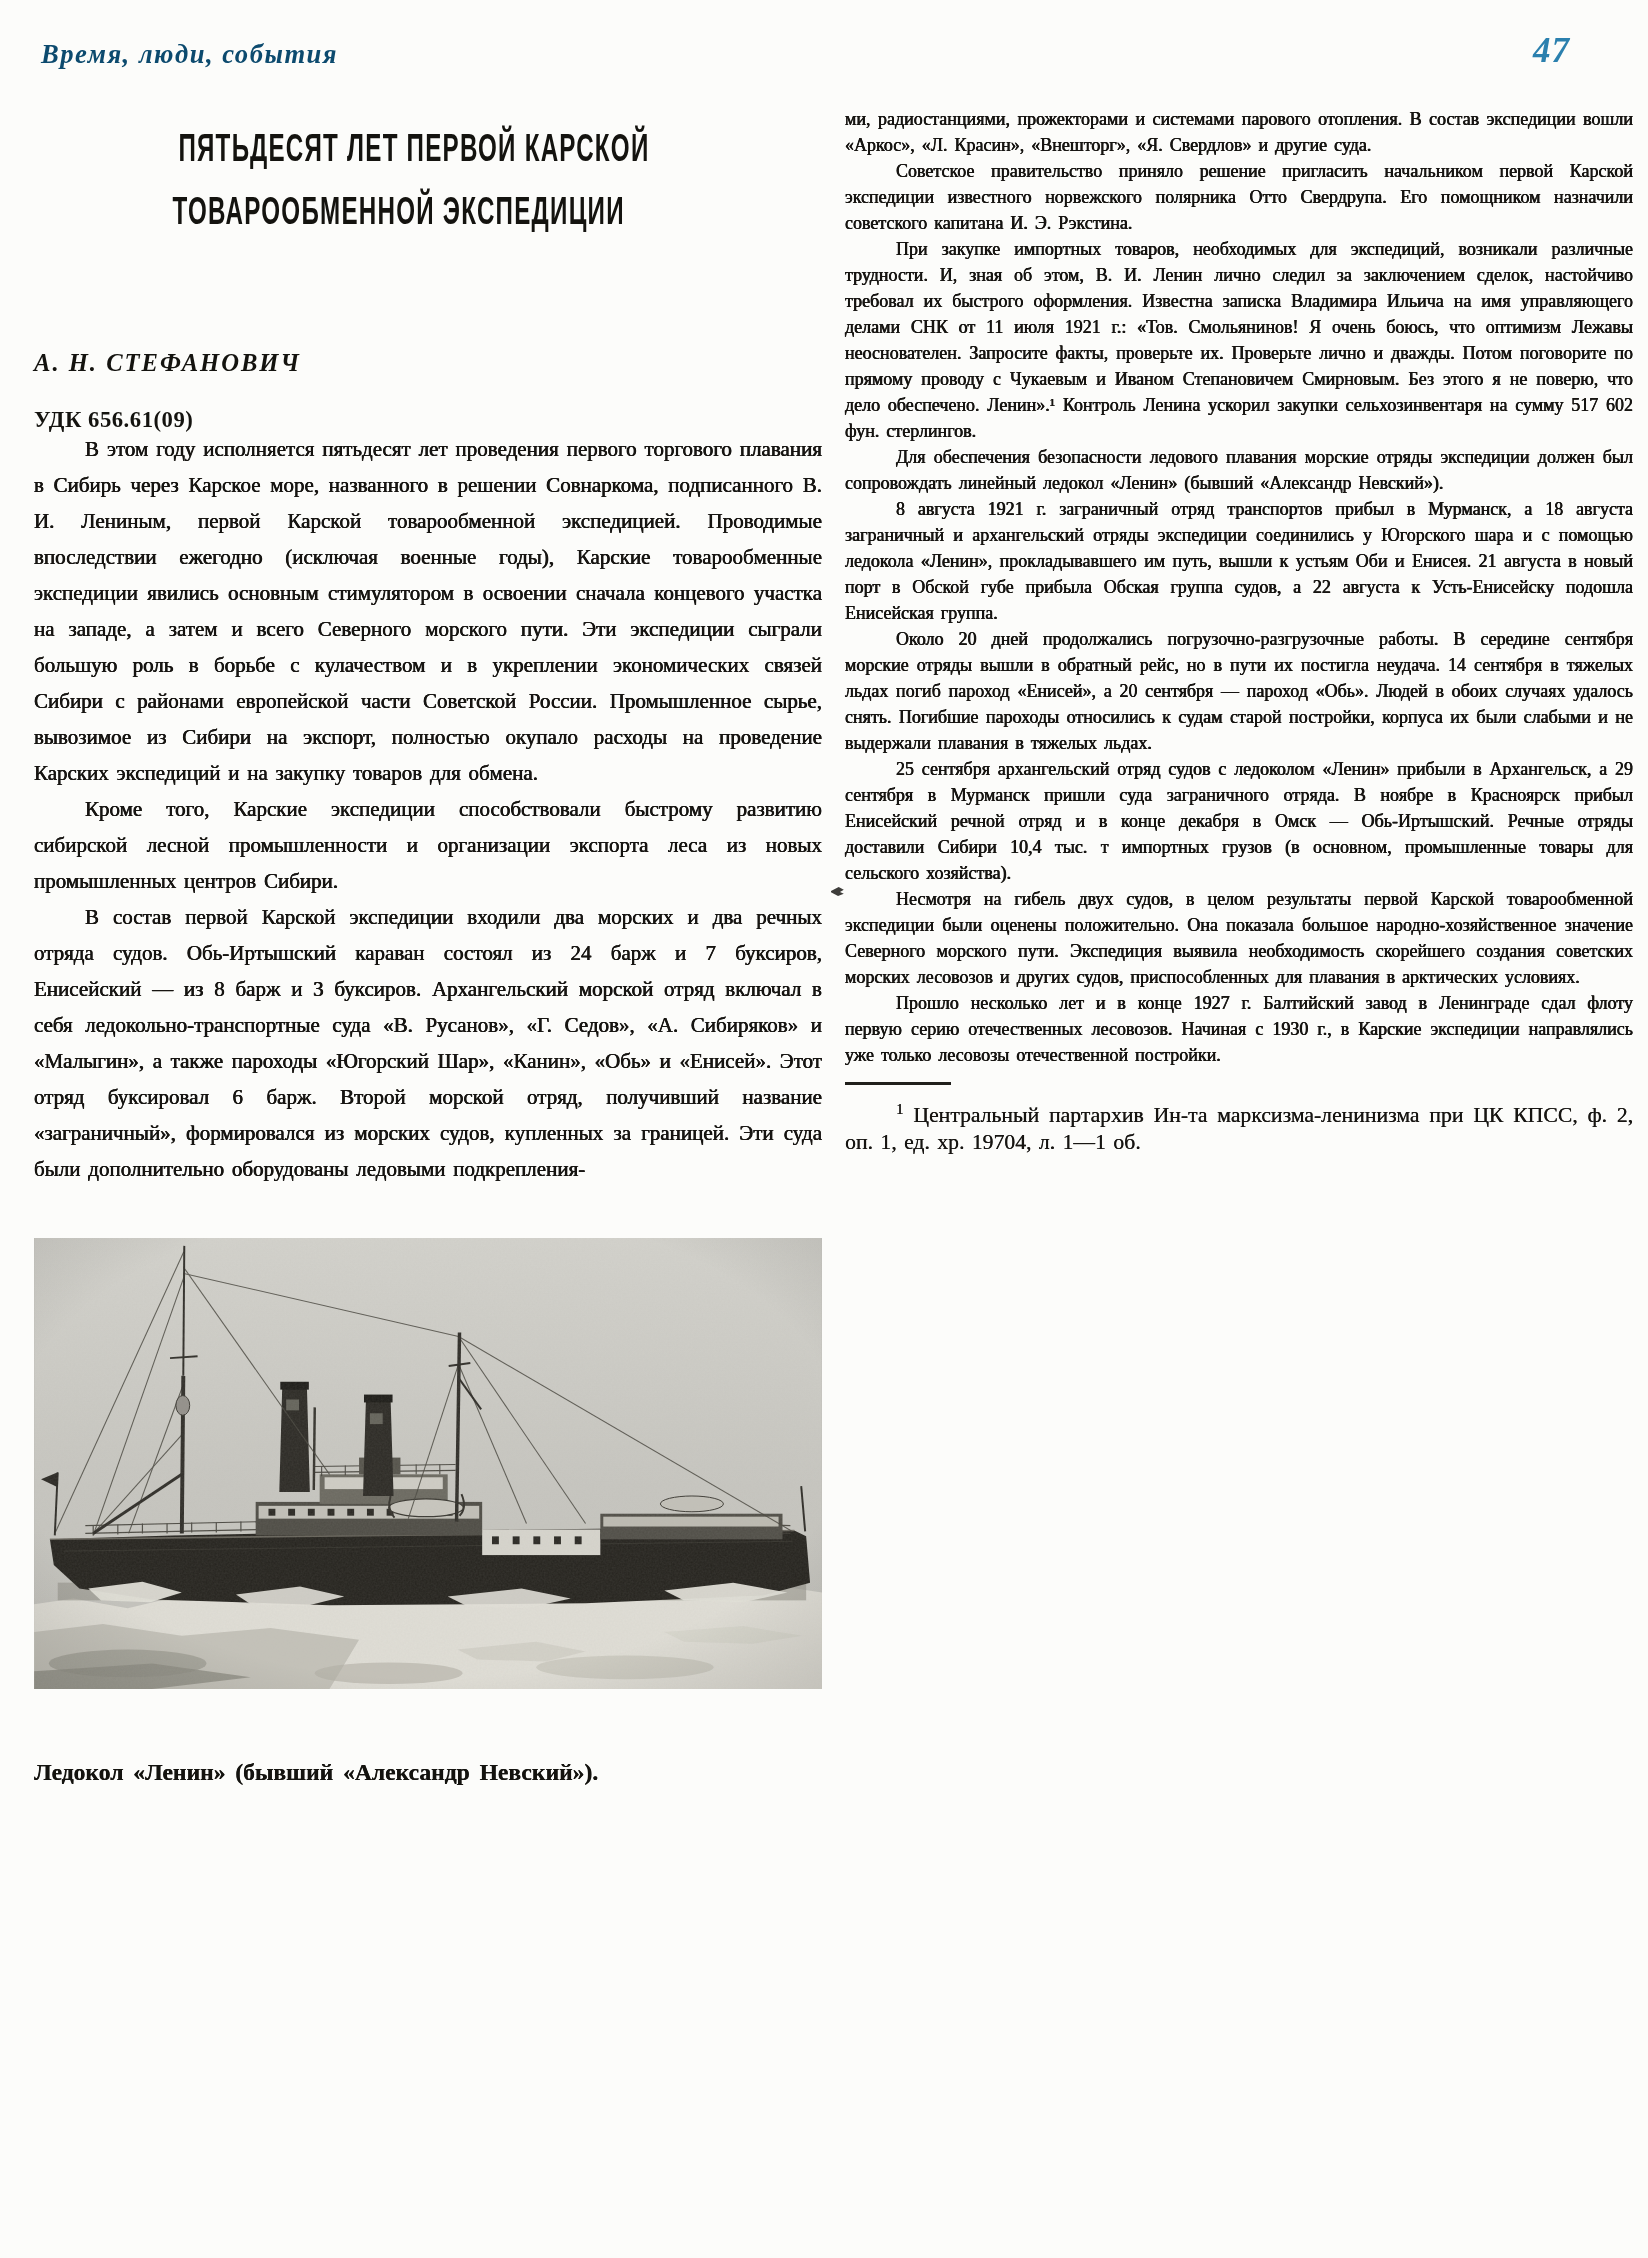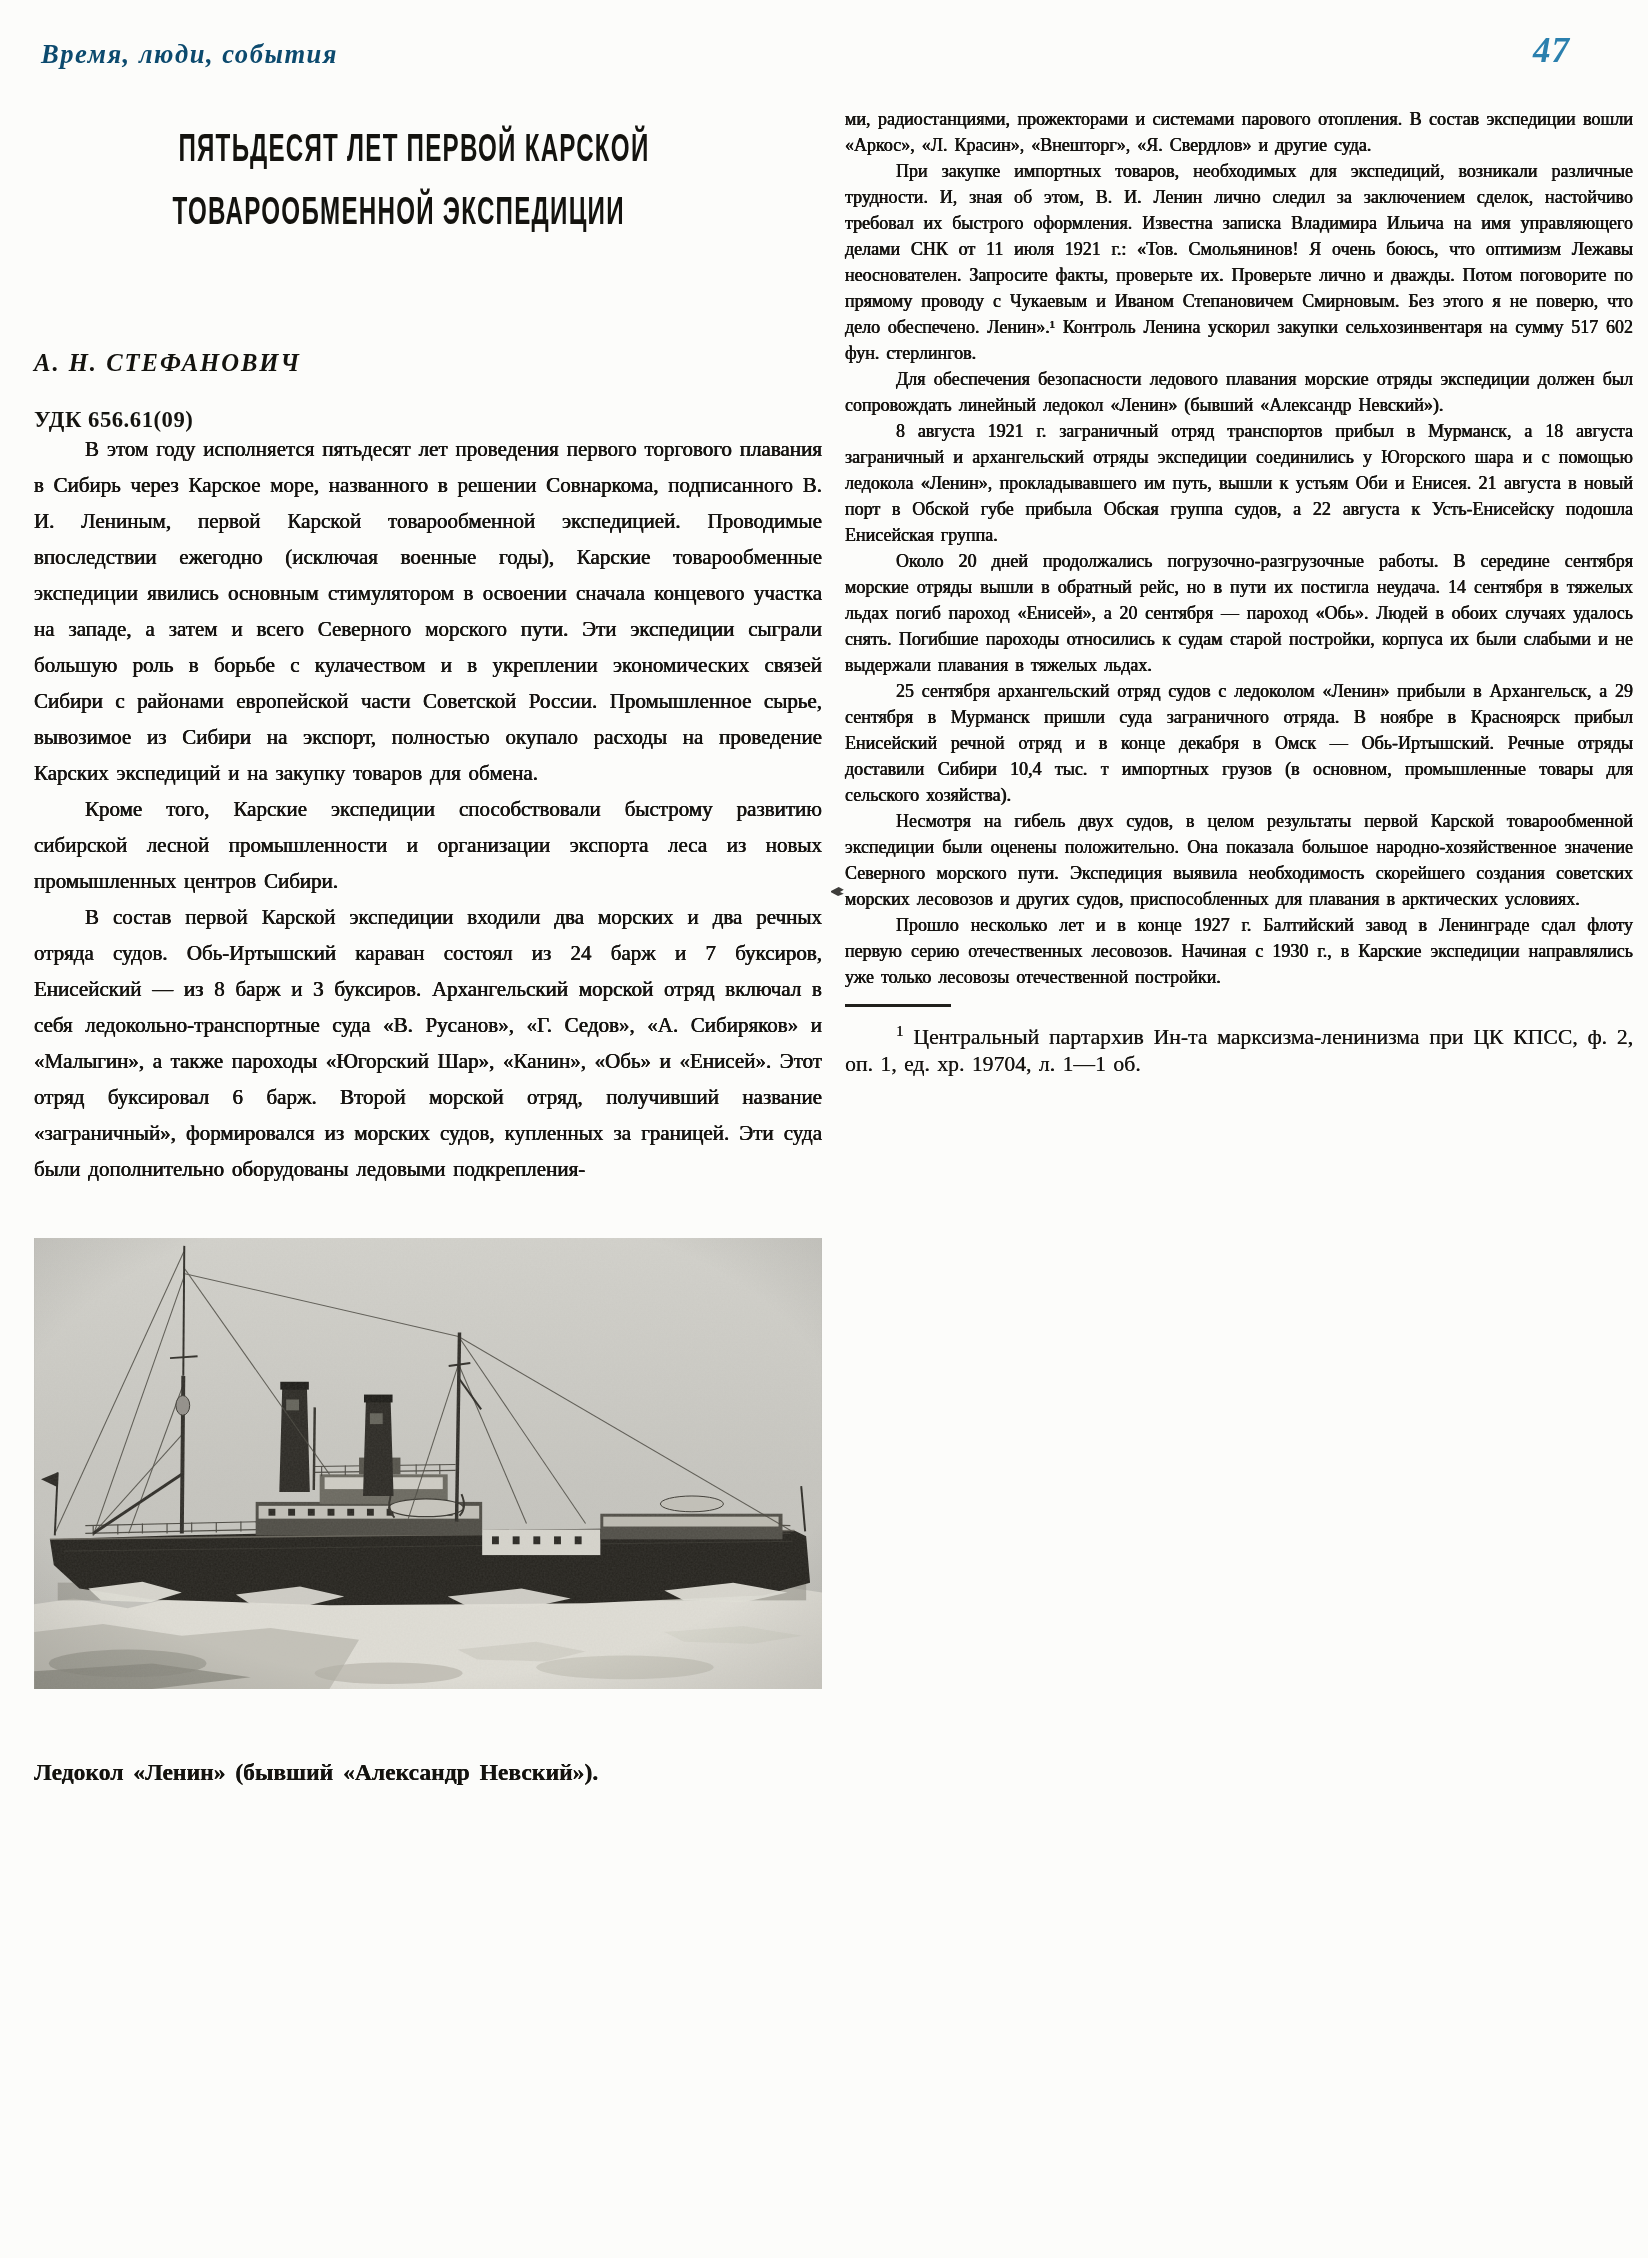--- a/index.html
+++ b/index.html
@@ -248,20 +248,21 @@
       <rect width="800" height="458" filter="url(#grain)" opacity="0.5"></rect>
     </svg>
   </div>
 
   <div class="figcaption">Ледокол «Ленин» (бывший «Александр Невский»).</div>
 </div>
 
 <div class="col col-right">
   <div class="body-text">
     <p class="no-indent">ми, радиостанциями, прожекторами и системами парового отопления. В состав экспедиции вошли «Аркос», «Л. Красин», «Внешторг», «Я. Свердлов» и другие суда.</p>
+    <p>Советское правительство приняло решение пригласить начальником первой Карской экспедиции известного норвежского полярника Отто Свердрупа. Его помощником назначили советского капитана И. Э. Рэкстина.</p>
     <p>При закупке импортных товаров, необходимых для экспедиций, возникали различные трудности. И, зная об этом, В. И. Ленин лично следил за заключением сделок, настойчиво требовал их быстрого оформления. Известна записка Владимира Ильича на имя управляющего делами СНК от 11 июля 1921 г.: «Тов. Смольянинов! Я очень боюсь, что оптимизм Лежавы неоснователен. Запросите факты, проверьте их. Проверьте лично и дважды. Потом поговорите по прямому проводу с Чукаевым и Иваном Степановичем Смирновым. Без этого я не поверю, что дело обеспечено. Ленин».¹ Контроль Ленина ускорил закупки сельхозинвентаря на сумму 517 602 фун. стерлингов.</p>
     <p>Для обеспечения безопасности ледового плавания морские отряды экспедиции должен был сопровождать линейный ледокол «Ленин» (бывший «Александр Невский»).</p>
     <p>8 августа 1921 г. заграничный отряд транспортов прибыл в Мурманск, а 18 августа заграничный и архангельский отряды экспедиции соединились у Югорского шара и с помощью ледокола «Ленин», прокладывавшего им путь, вышли к устьям Оби и Енисея. 21 августа в новый порт в Обской губе прибыла Обская группа судов, а 22 августа к Усть-Енисейску подошла Енисейская группа.</p>
     <p>Около 20 дней продолжались погрузочно-разгрузочные работы. В середине сентября морские отряды вышли в обратный рейс, но в пути их постигла неудача. 14 сентября в тяжелых льдах погиб пароход «Енисей», а 20 сентября — пароход «Обь». Людей в обоих случаях удалось снять. Погибшие пароходы относились к судам старой постройки, корпуса их были слабыми и не выдержали плавания в тяжелых льдах.</p>
     <p>25 сентября архангельский отряд судов с ледоколом «Ленин» прибыли в Архангельск, а 29 сентября в Мурманск пришли суда заграничного отряда. В ноябре в Красноярск прибыл Енисейский речной отряд и в конце декабря в Омск — Обь-Иртышский. Речные отряды доставили Сибири 10,4 тыс. т импортных грузов (в основном, промышленные товары для сельского хозяйства).</p>
     <p>Несмотря на гибель двух судов, в целом результаты первой Карской товарообменной экспедиции были оценены положительно. Она показала большое народно-хозяйственное значение Северного морского пути. Экспедиция выявила необходимость скорейшего создания советских морских лесовозов и других судов, приспособленных для плавания в арктических условиях.</p>
     <p>Прошло несколько лет и в конце 1927 г. Балтийский завод в Ленинграде сдал флоту первую серию отечественных лесовозов. Начиная с 1930 г., в Карские экспедиции направлялись уже только лесовозы отечественной постройки.</p>
   </div>
 
   <div class="footnote">

